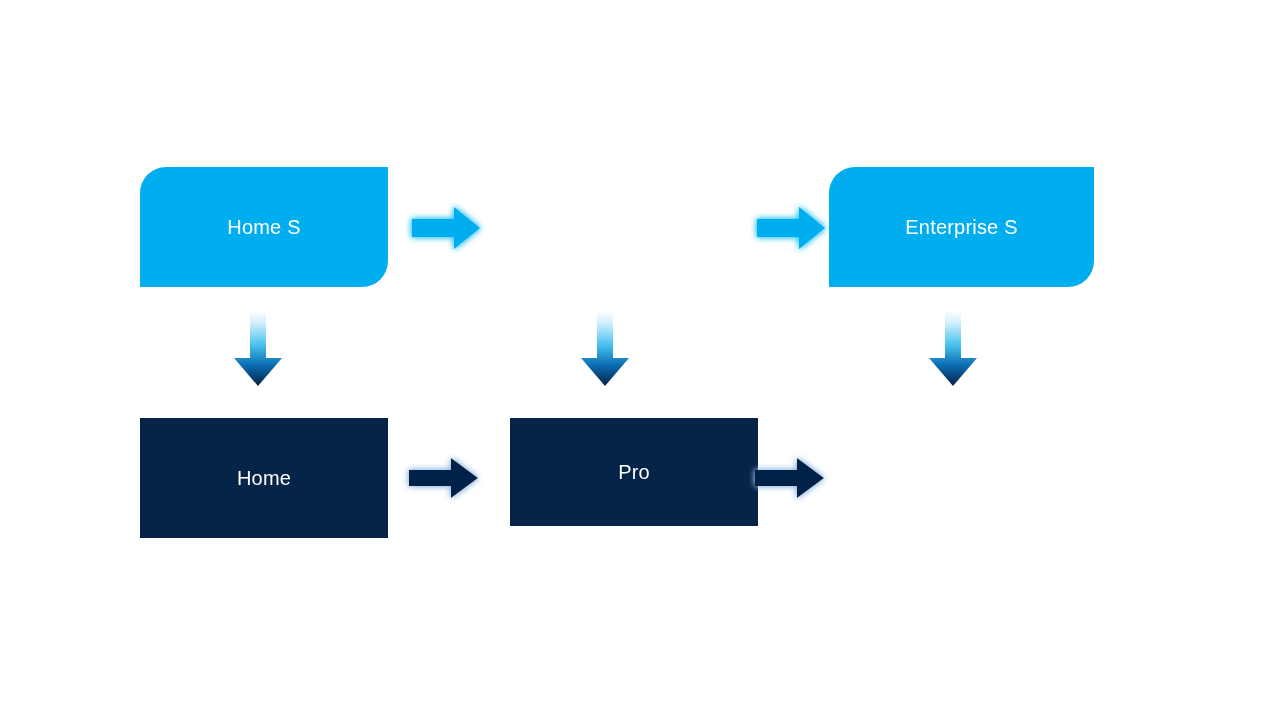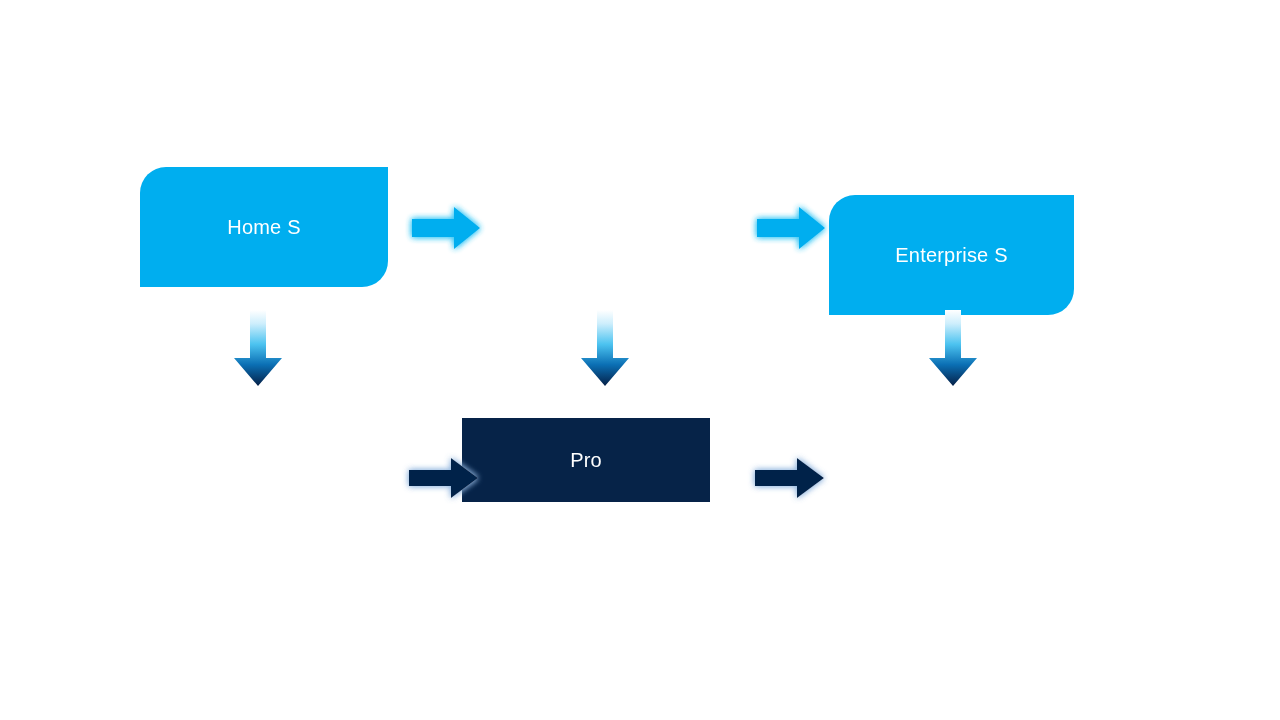--- a/index.html
+++ b/index.html
@@ -101,21 +101,21 @@
         </feMerge>
       </filter>
     </defs>
   </svg>
 
   <div class="node node-service" style="left:140px; top:167px; width:248px; height:120px;">
     <span class="node-label">Home S</span>
   </div>
 
 
-  <div class="node node-service" style="left:829px; top:167px; width:245px; height:120px;margin-top:28px;">
+  <div class="node node-service" style="left:829px; top:167px; width:265px; height:120px;">
     <span class="node-label">Enterprise S</span>
   </div>
 
   <div class="arrow" style="left:410px; top:205px;">
     <svg width="72" height="46" viewBox="0 0 72 46">
       <polygon points="2,14 44,14 44,2 70,23 44,44 44,32 2,32" fill="#00AEEF" filter="url(#glow-cyan)"></polygon>
     </svg>
   </div>
 
   <div class="arrow" style="left:755px; top:205px;">
@@ -135,22 +135,25 @@
       <polygon points="18,0 34,0 34,48 50,48 26,76 2,48 18,48" fill="url(#vgrad)"></polygon>
     </svg>
   </div>
 
   <div class="arrow" style="left:927px; top:310px;">
     <svg width="52" height="78" viewBox="0 0 52 78">
       <polygon points="18,0 34,0 34,48 50,48 26,76 2,48 18,48" fill="url(#vgrad)"></polygon>
     </svg>
   </div>
 
+  <div class="node node-product" style="left:140px; top:418px; width:248px; height:120px;">
+    <span class="node-label">Home</span>
+  </div>
 
-  <div class="node node-product" style="left:462px; top:418px; width:248px; height:84px;">
+  <div class="node node-product" style="left:510px; top:418px; width:248px; height:108px;">
     <span class="node-label">Pro</span>
   </div>
 
 
   <div class="arrow" style="left:406px; top:455px;">
     <svg width="76" height="46" viewBox="0 0 76 46">
       <polygon points="3,15 45,15 45,3 72,23 45,43 45,31 3,31" fill="#062348" filter="url(#glow-navy)"></polygon>
     </svg>
   </div>
 

